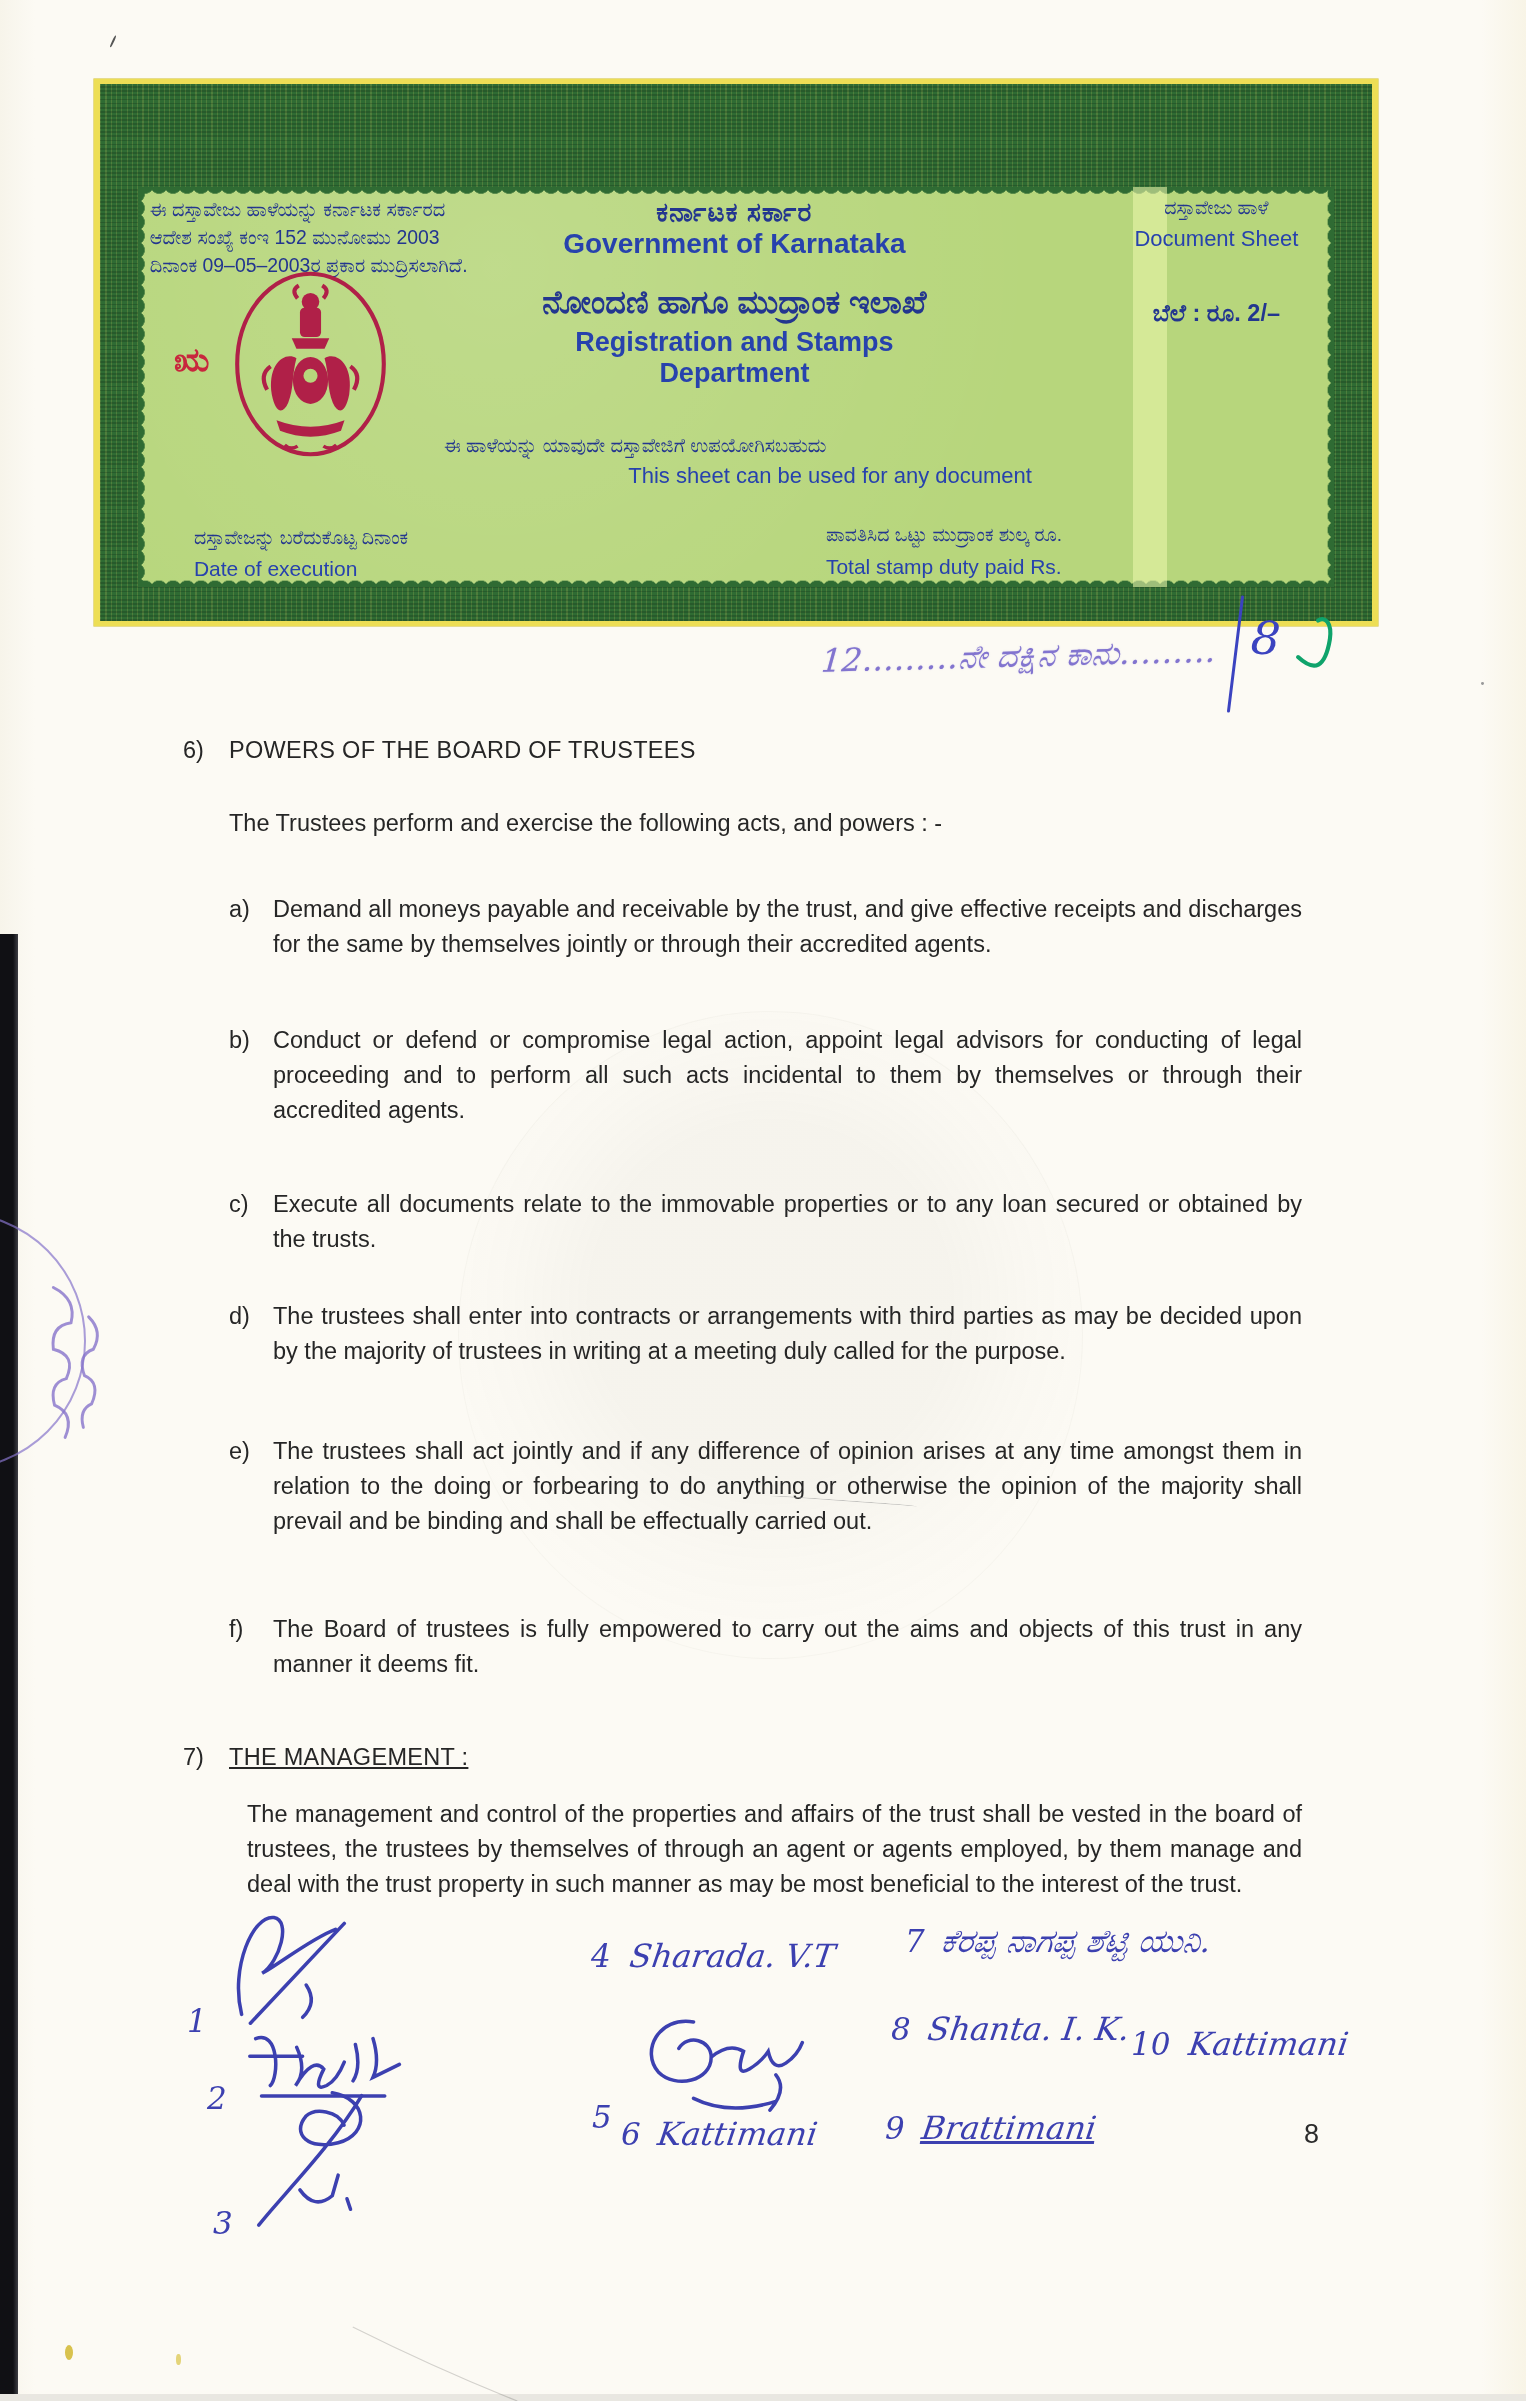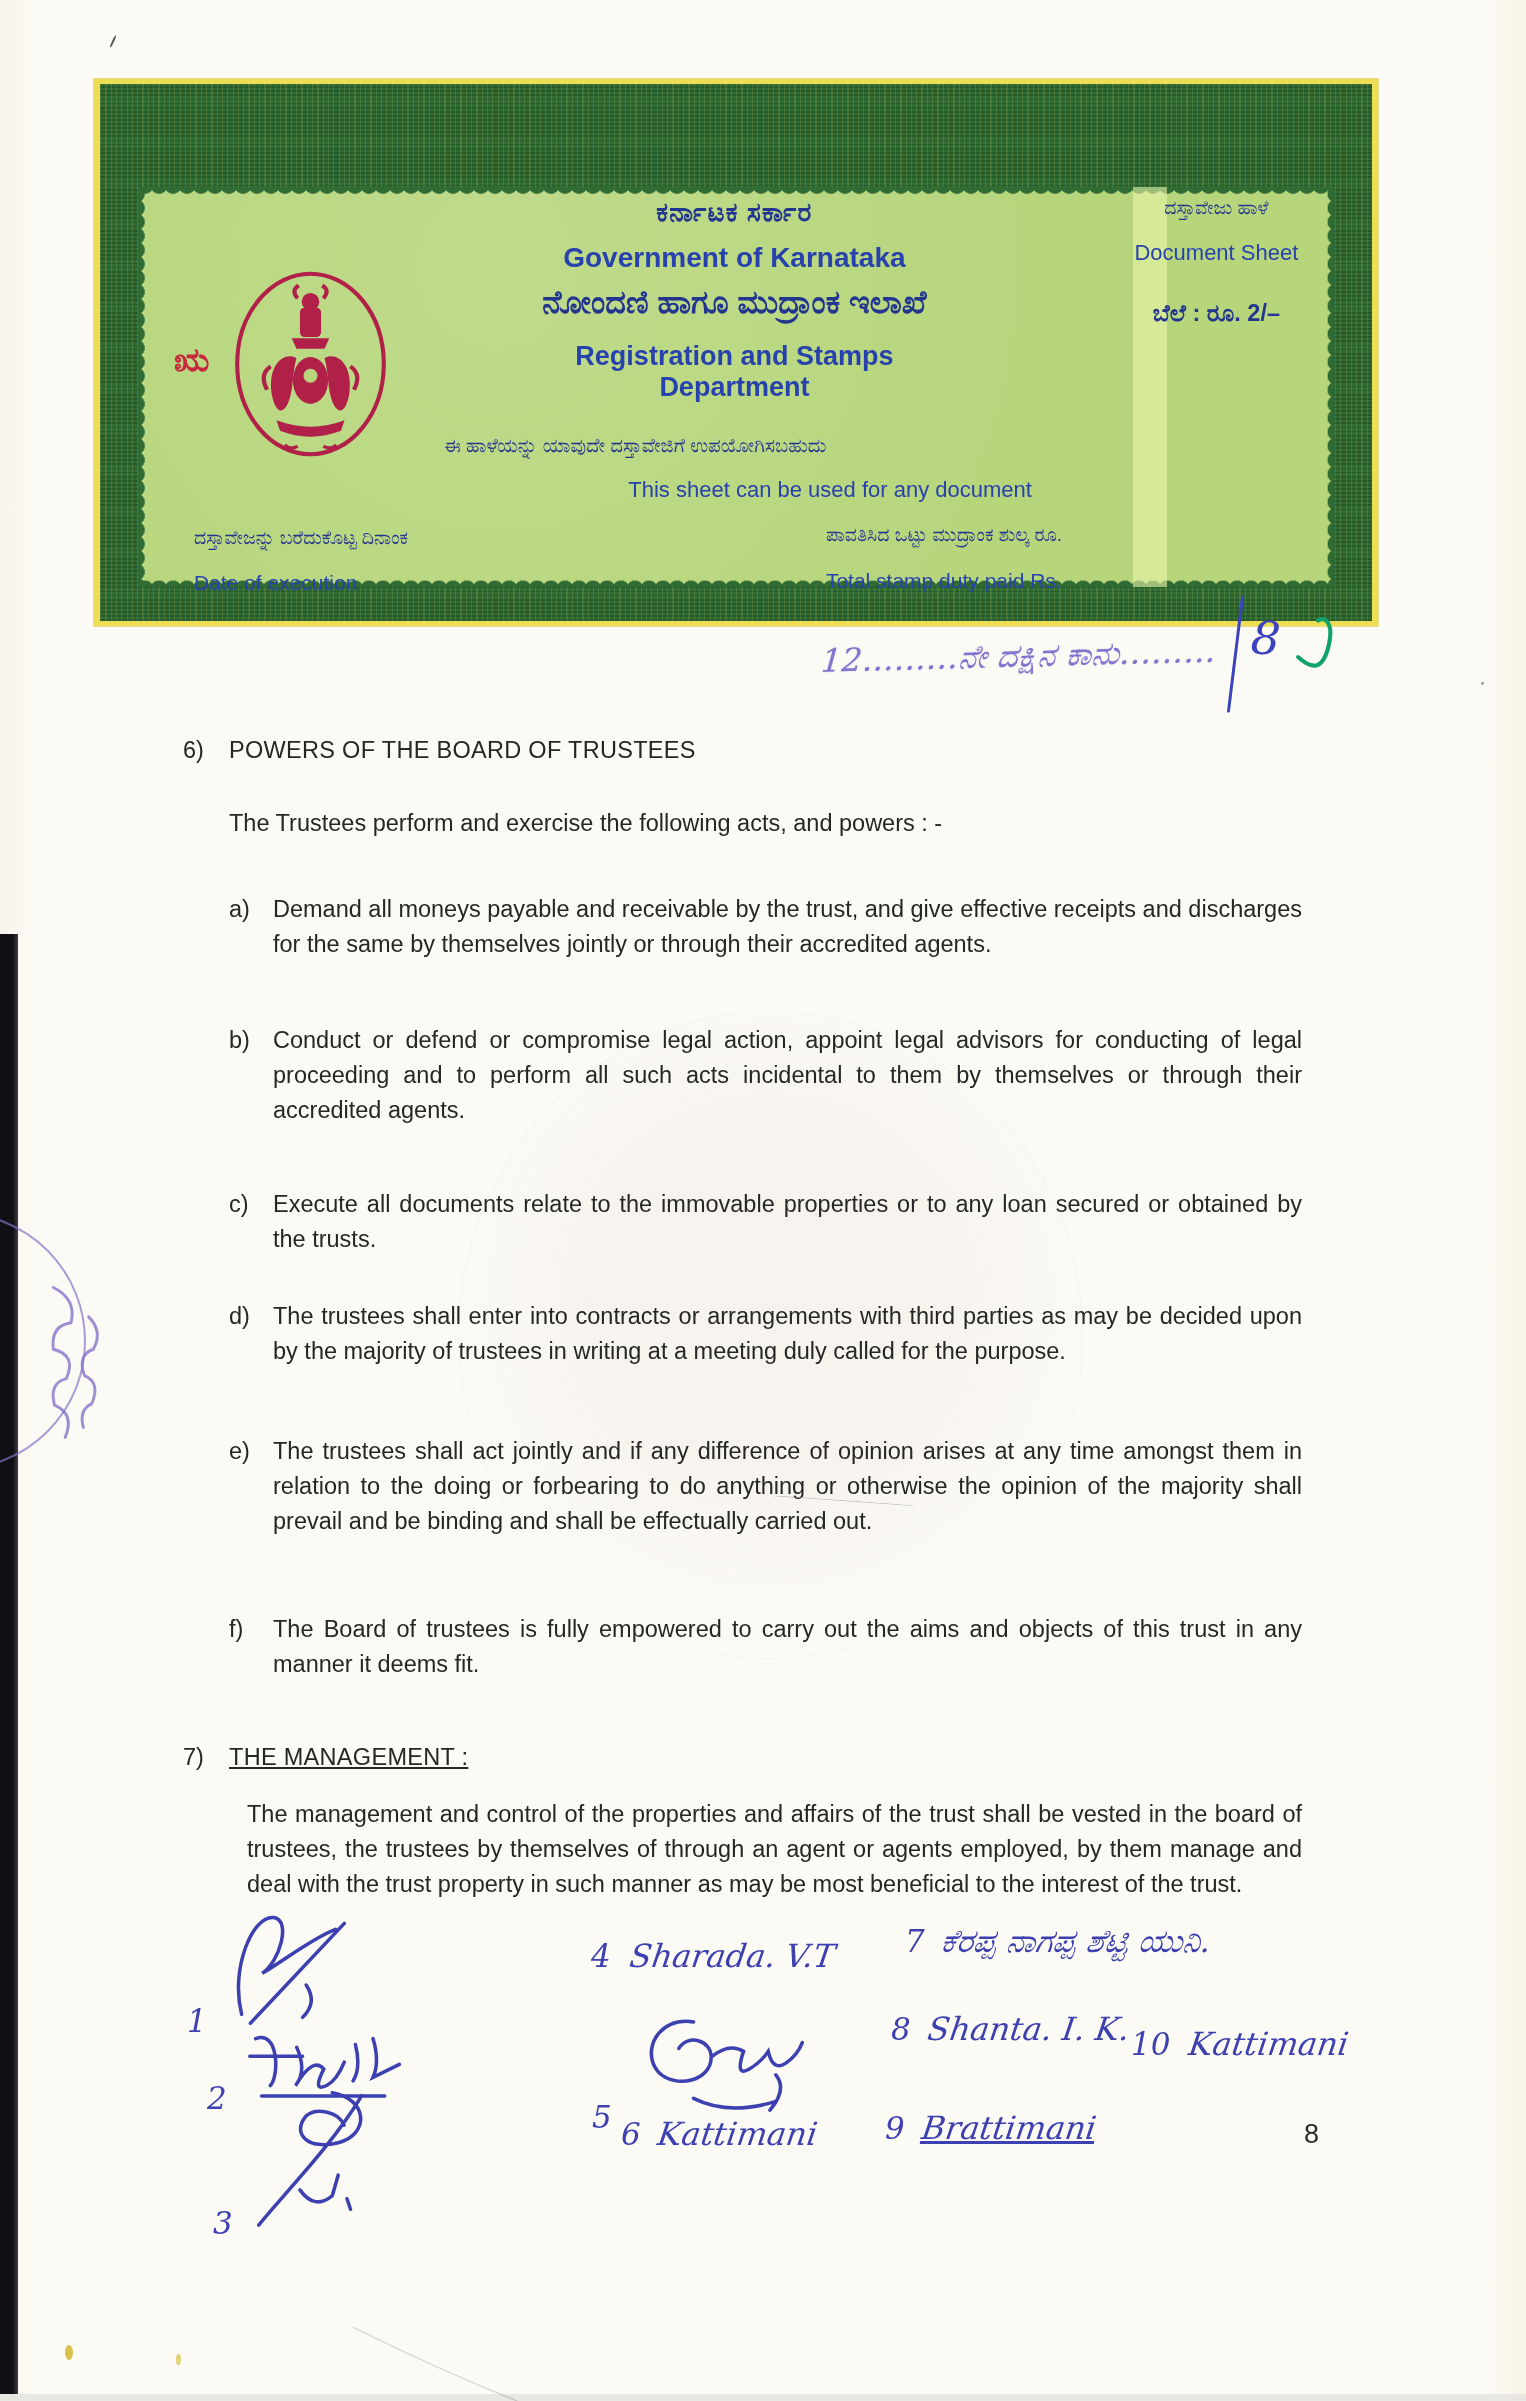--- a/index.html
+++ b/index.html
@@ -27,21 +27,21 @@
   .field{position:absolute;left:38px;top:103px;right:38px;bottom:34px;background:#b7d67c;
      background-image:radial-gradient(circle at 30% 20%, rgba(255,255,255,.12), transparent 60%);}
   .sc{position:absolute;}
   .sc-t{left:0;right:0;top:0;height:14px;background:radial-gradient(circle at 7px -1.8px,#2f6b33 8.2px,transparent 8.8px);background-size:14px 15.3px;background-repeat:repeat-x;}
   .sc-b{left:0;right:0;bottom:0;height:14px;background:radial-gradient(circle at 7px 16px,#2f6b33 8.2px,transparent 8.8px);background-size:14px 15.3px;background-repeat:repeat-x;}
   .sc-l{left:0;top:0;bottom:0;width:14px;background:radial-gradient(circle at -1.8px 7px,#2f6b33 8.2px,transparent 8.8px);background-size:15.3px 14px;background-repeat:repeat-y;}
   .sc-r{right:0;top:0;bottom:0;width:14px;background:radial-gradient(circle at 16px 7px,#2f6b33 8.2px,transparent 8.8px);background-size:15.3px 14px;background-repeat:repeat-y;}
   .band{left:995px;top:0;width:34px;height:100%;background:rgba(233,245,170,.6);}
 
   .kn{color:#23368f;}
-  .en{color:#2742ad;margin-top:14px;}
+  .en{color:#2742ad;}
   .st-note{left:11.8px;top:8.2px;width:382px;font-size:19.4px;line-height:28px;color:#23368f;}
   .st-center{left:373px;top:0;width:447px;text-align:center;}
   .govt-kn{top:10px;left:0;width:100%;font-size:26px;font-weight:bold;letter-spacing:1.2px;}
   .govt-en{top:41px;left:0;width:100%;font-size:28px;font-weight:bold;}
   .dept-kn{top:97px;left:0;width:100%;font-size:32px;font-weight:bold;}
   .dept-en{top:140px;left:0;width:100%;font-size:27px;font-weight:bold;}
   .st-right{left:964px;top:0;width:229px;text-align:center;}
   .docsheet-kn{top:10.6px;left:0;width:100%;font-size:19px;}
   .docsheet-en{top:39px;left:0;width:100%;font-size:22px;}
   .price{top:113px;left:0;width:100%;font-size:23.5px;font-weight:bold;}
@@ -115,20 +115,25 @@
 
   <div class="abs stamp">
     <div class="stamp-border">
       <div class="field">
         <div class="sc sc-t"></div>
         <div class="sc sc-b"></div>
         <div class="sc sc-l"></div>
         <div class="sc sc-r"></div>
         <div class="abs band"></div>
 
+        <div class="abs st-note kn">
+          <div>ಈ ದಸ್ತಾವೇಜು ಹಾಳೆಯನ್ನು ಕರ್ನಾಟಕ ಸರ್ಕಾರದ</div>
+          <div>ಆದೇಶ ಸಂಖ್ಯೆ ಕಂಇ 152 ಮುನೋಮು 2003</div>
+          <div>ದಿನಾಂಕ 09–05–2003ರ ಪ್ರಕಾರ ಮುದ್ರಿಸಲಾಗಿದೆ.</div>
+        </div>
 
         <div class="abs st-center">
           <div class="abs govt-kn kn">ಕರ್ನಾಟಕ ಸರ್ಕಾರ</div>
           <div class="abs govt-en en">Government of Karnataka</div>
           <div class="abs dept-kn kn">ನೋಂದಣಿ ಹಾಗೂ ಮುದ್ರಾಂಕ ಇಲಾಖೆ</div>
           <div class="abs dept-en en">Registration and Stamps Department</div>
         </div>
 
         <div class="abs st-right">
           <div class="abs docsheet-kn kn">ದಸ್ತಾವೇಜು ಹಾಳೆ</div>

